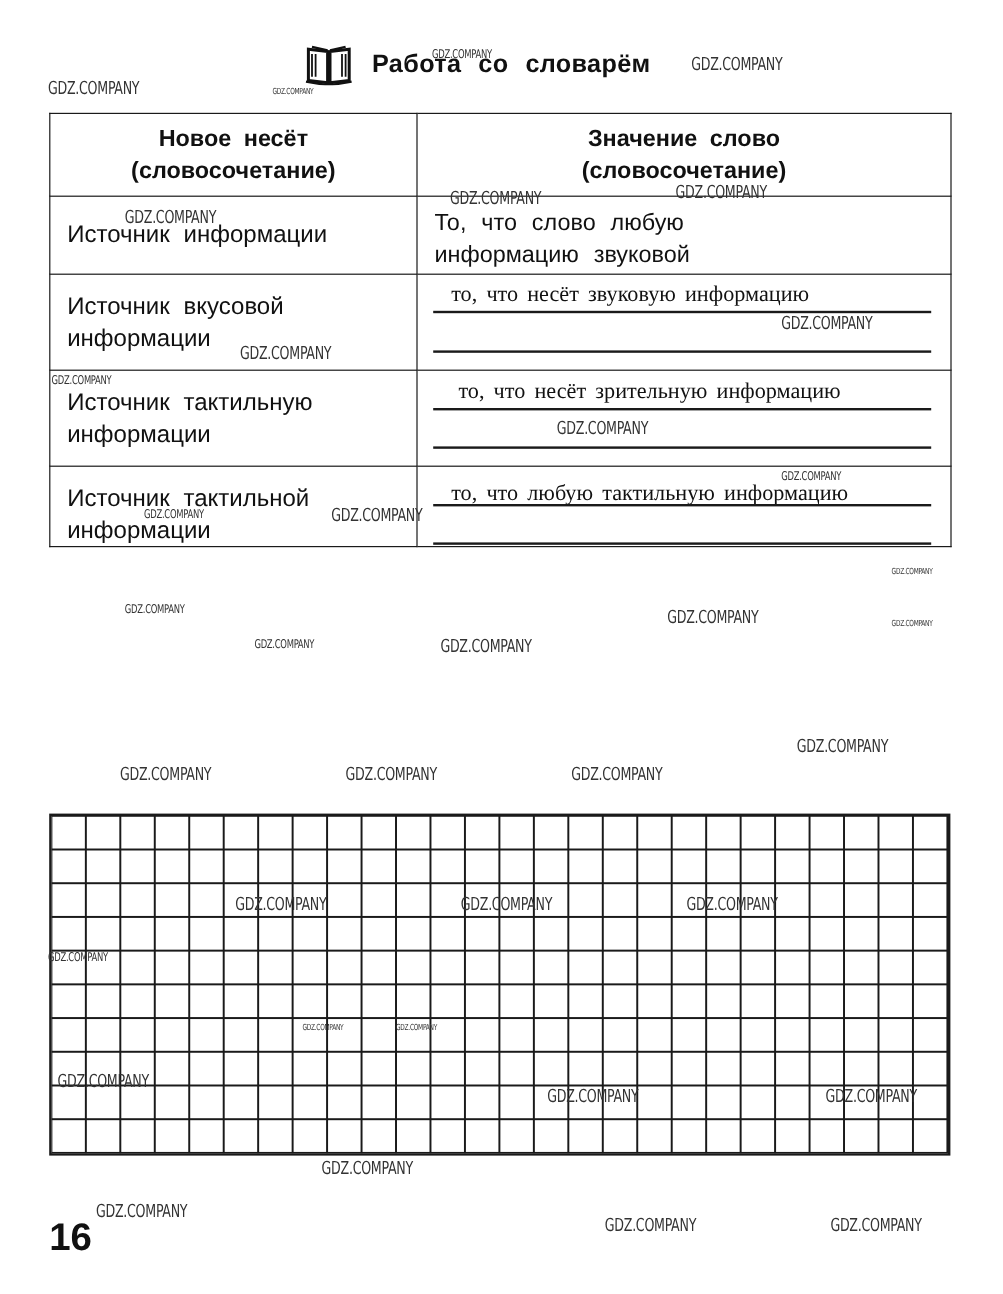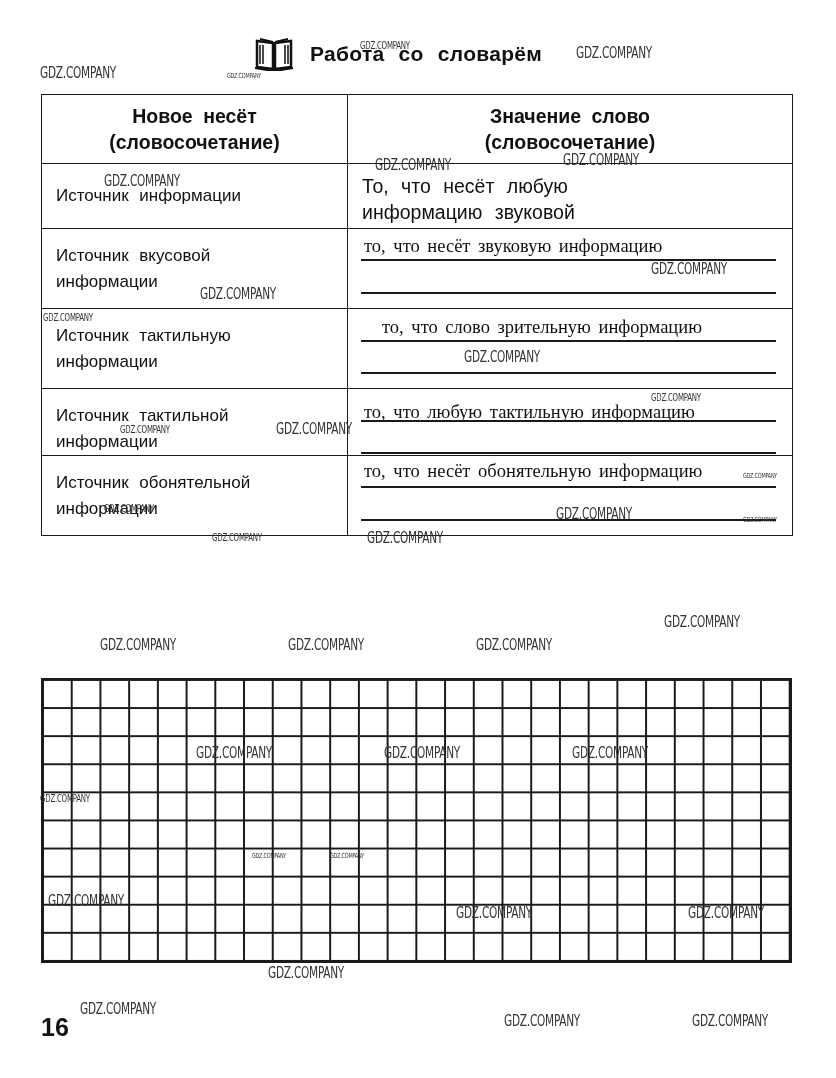--- a/index.html
+++ b/index.html
@@ -4,33 +4,33 @@
 <style>
   html, body { margin:0; padding:0; background:#ffffff; }
   body { width:836px; height:1078px; position:relative; overflow:hidden; font-family:"Liberation Sans", sans-serif; color:#111; }
   .title { position:absolute; left:254px; top:36px; height:36px; display:flex; align-items:center; }
   .title svg { width:40px; height:34px; margin-right:16px; }
   .title-text { font-family:"Liberation Sans", sans-serif; font-weight:bold; font-size:21px; word-spacing:8px; letter-spacing:0.3px; }
   table.vocab { position:absolute; left:41px; top:94px; width:752px; border-collapse:collapse; }
   table.vocab td, table.vocab th { border:1.6px solid #1a1a1a; padding:0; vertical-align:top; }
   table.vocab th { font-weight:bold; font-size:19.5px; text-align:center; line-height:26px; height:68px; vertical-align:middle; word-spacing:5px; }
   .col1 { width:305px; }
-  .term { font-family:"Liberation Sans", sans-serif; font-size:17px; line-height:26px; padding:14px 0 0 14px; word-spacing:6px; }
+  .term { font-family:"Liberation Sans", sans-serif; font-size:20px; line-height:26px; padding:14px 0 0 14px; word-spacing:6px; }
   .first-meaning { font-family:"Liberation Sans", sans-serif; font-size:19.5px; line-height:26px; padding:9px 0 0 14px; word-spacing:7px; }
   .answer { position:relative; }
   .line { position:absolute; left:13px; right:16px; border-top:2px solid #1a1a1a; }
-  .hand { position:absolute; left:16px; font-family:"Liberation Serif", serif; font-size:18.5px; white-space:nowrap; word-spacing:3px; }
+  .hand { position:absolute; left:28px; font-family:"Liberation Serif", serif; font-size:18.5px; white-space:nowrap; word-spacing:3px; }
   .grid { position:absolute; left:41px; top:678px; width:751px; height:285px; border:2px solid #1a1a1a; box-sizing:border-box;
     background-image:
       linear-gradient(to right, #1a1a1a 2px, transparent 2px),
       linear-gradient(to bottom, #1a1a1a 2px, transparent 2px);
     background-size: 28.9px 28.5px;
     background-position: -1px -1px;
   }
-  .page-num { position:absolute; left:41px; top:1013px; font-weight:bold; font-size:25px; font-family:"Liberation Sans", sans-serif; }
+  .page-num { position:absolute; left:41px; top:1013px; font-weight:bold; font-size:32px; font-family:"Liberation Sans", sans-serif; }
   .wm { position:absolute; font-family:"DejaVu Sans Condensed","DejaVu Sans", sans-serif; color:#333; font-size:15px; transform:scaleX(0.78); transform-origin:left top; letter-spacing:-0.3px; white-space:nowrap; }
   .wm.sm { font-size:10px; }
   .wm.xs { font-size:7px; }
 </style>
 </head>
 <body>
 
 <div class="title">
   <svg viewBox="0 0 40 34">
     <path d="M3 4 L3 30 L19 32 L19 6 Z" fill="none" stroke="#111" stroke-width="2.5"></path>
@@ -54,21 +54,21 @@
       <div>(словосочетание)</div>
     </th>
   </tr>
 
   <tr style="height:65px;">
     <td class="col1">
       <div class="term" style="padding-top:19px;">Источник информации</div>
     </td>
     <td>
       <div class="first-meaning">
-        <div>То, что несёт любую</div>
+        <div>То, что слово любую</div>
         <div>информацию звуковой</div>
       </div>
     </td>
   </tr>
 
   <tr style="height:80px;">
     <td class="col1">
       <div class="term">
         <div>Источник вкусовой</div>
         <div>информации</div>
@@ -82,54 +82,41 @@
   </tr>
 
   <tr style="height:80px;">
     <td class="col1">
       <div class="term">
         <div>Источник тактильную</div>
         <div>информации</div>
       </div>
     </td>
     <td class="answer">
-      <span class="hand" style="top:8px; left:34px;">то, что слово зрительную информацию</span>
+      <span class="hand" style="top:8px; left:34px;">то, что несёт зрительную информацию</span>
       <div class="line" style="top:31px;"></div>
       <div class="line" style="top:63px;"></div>
     </td>
   </tr>
 
 
   <tr style="height:65px;">
     <td class="col1">
       <div class="term">
         <div>Источник тактильной</div>
         <div>информации</div>
       </div>
     </td>
     <td class="answer">
       <span class="hand" style="top:13px;">то, что любую тактильную информацию</span>
       <div class="line" style="top:31px;"></div>
       <div class="line" style="top:63px;"></div>
     </td>
   </tr>
 
-  <tr style="height:80px;">
-    <td class="col1">
-      <div class="term">
-        <div>Источник обонятельной</div>
-        <div>информации</div>
-      </div>
-    </td>
-    <td class="answer">
-      <span class="hand" style="top:5px;">то, что несёт обонятельную информацию</span>
-      <div class="line" style="top:30px;"></div>
-      <div class="line" style="top:63px;"></div>
-    </td>
-  </tr>
 </tbody>
   </table>
 
 <div class="grid" style="background-size: 28.7308px 28.1px;"></div>
 
 <div class="page-num">16</div>
 
 <div class="wm" style="left:40px; top:64px;">GDZ.COMPANY</div>
 <div class="wm xs" style="left:227px; top:72px;">GDZ.COMPANY</div>
 <div class="wm sm" style="left:360px; top:40px;">GDZ.COMPANY</div>

